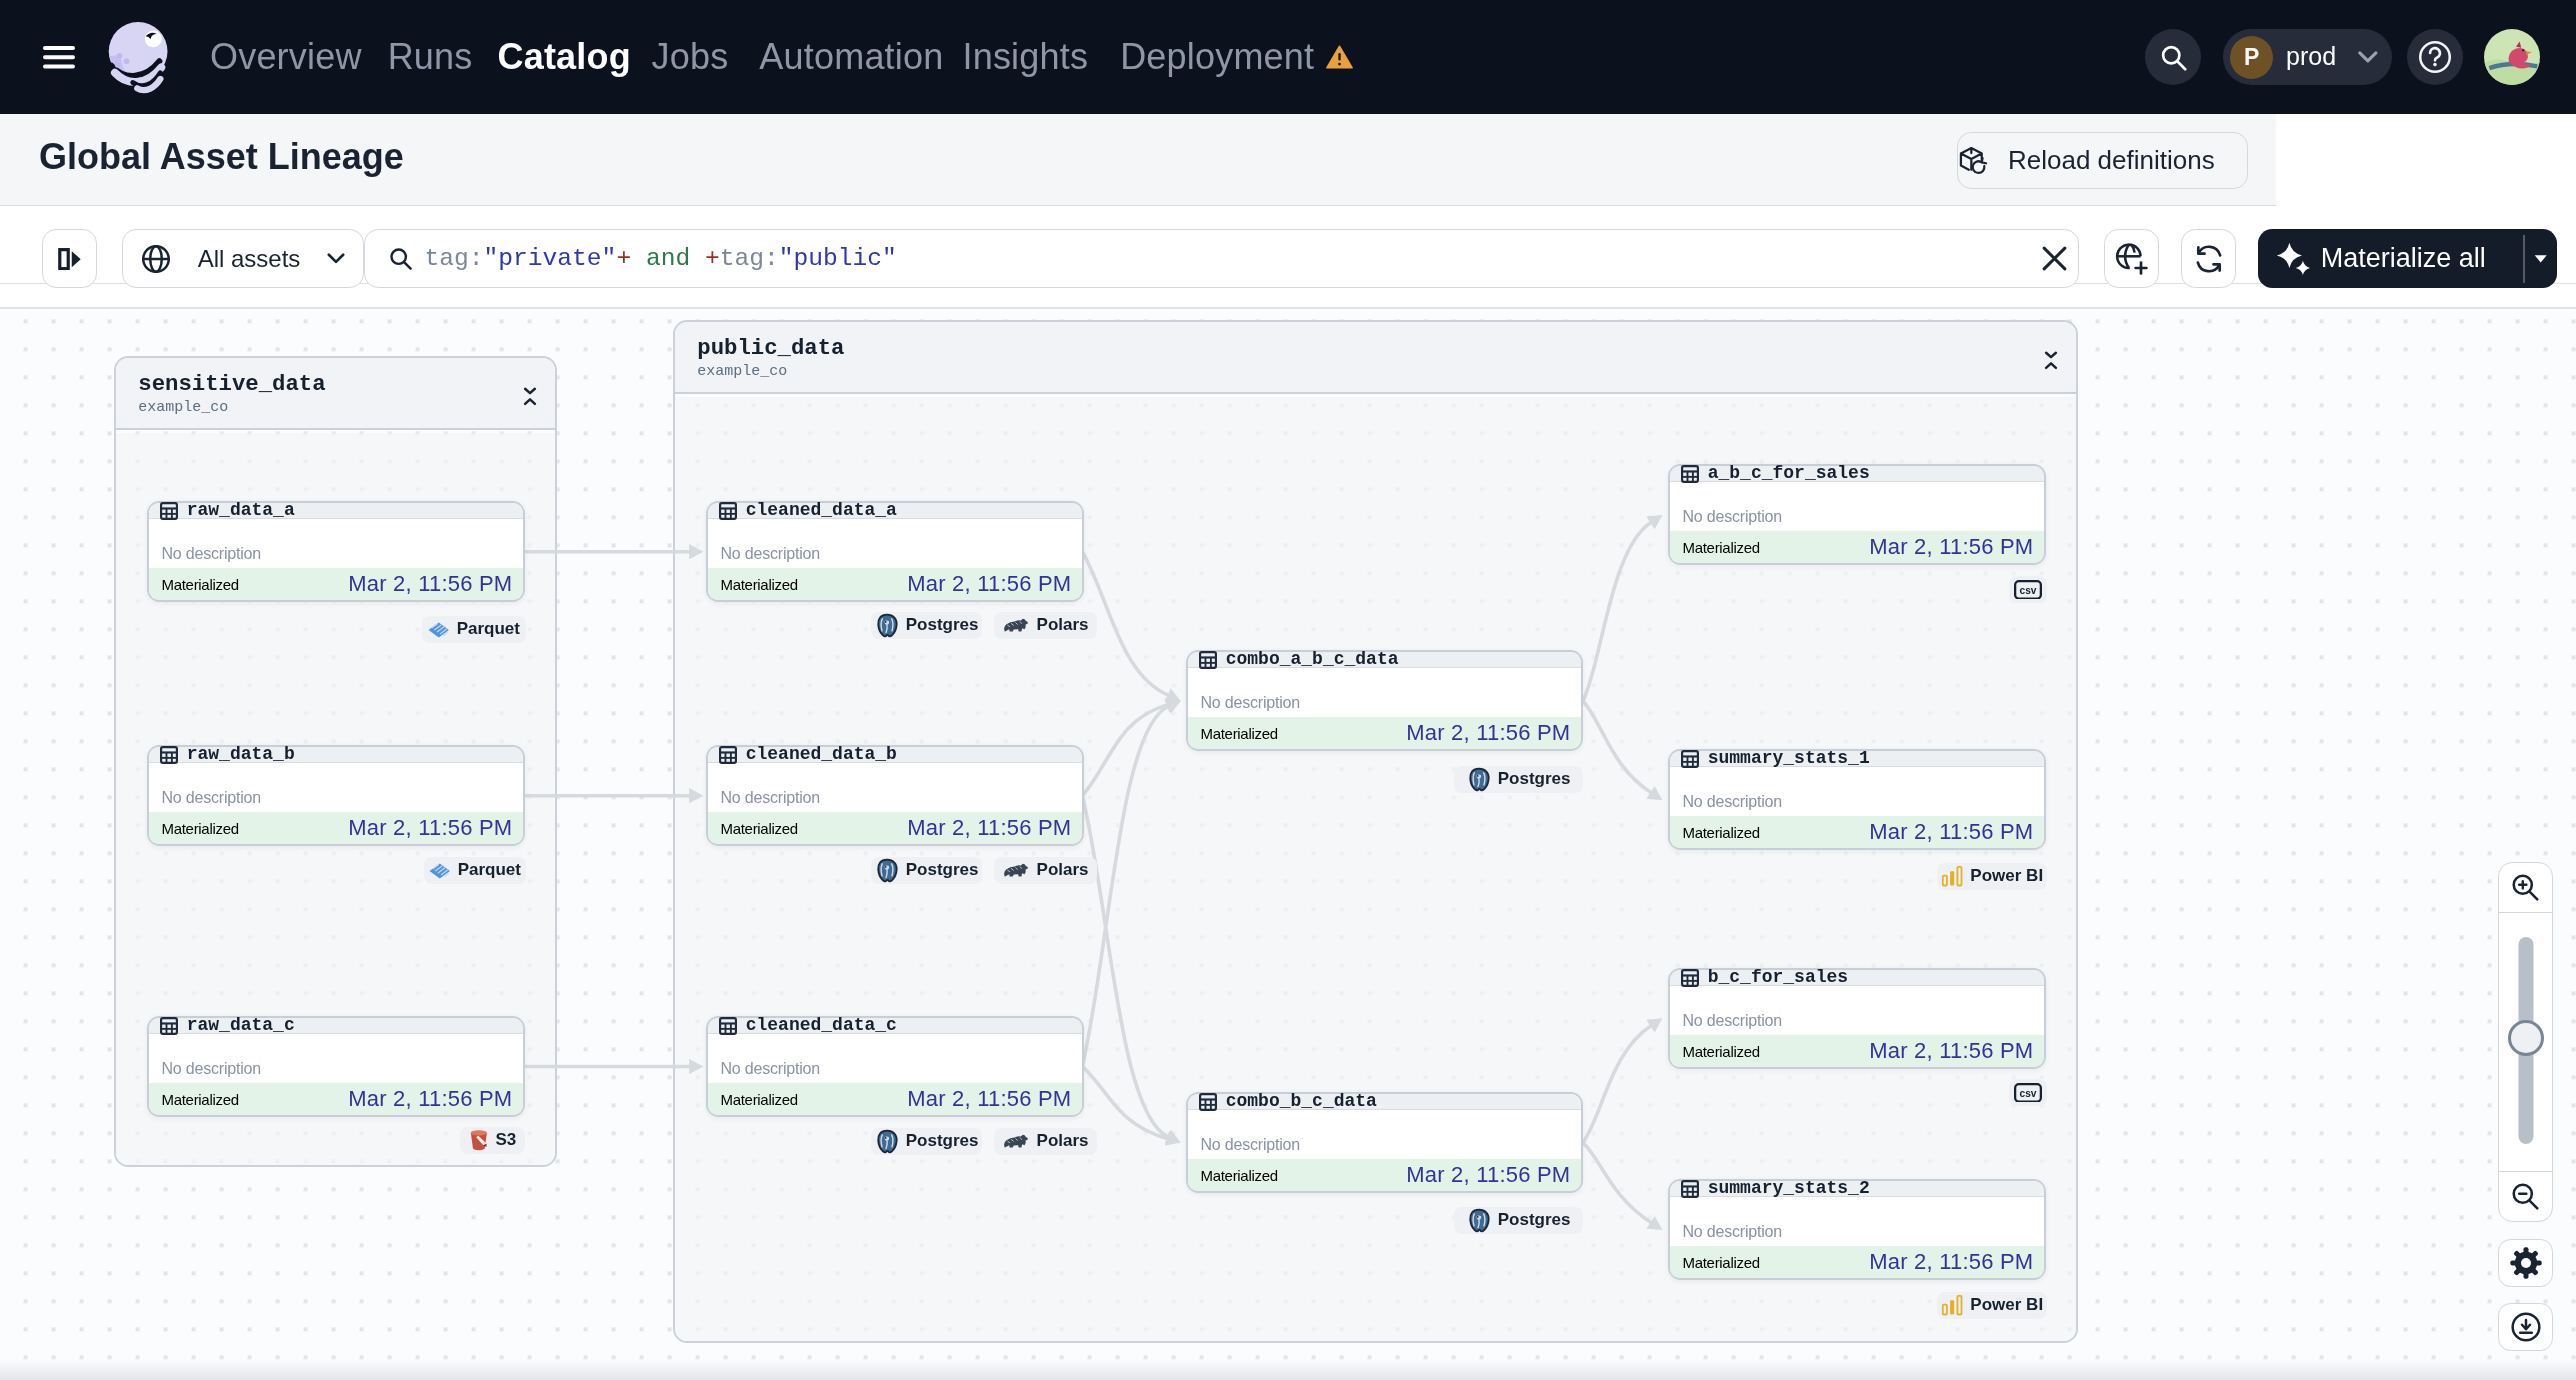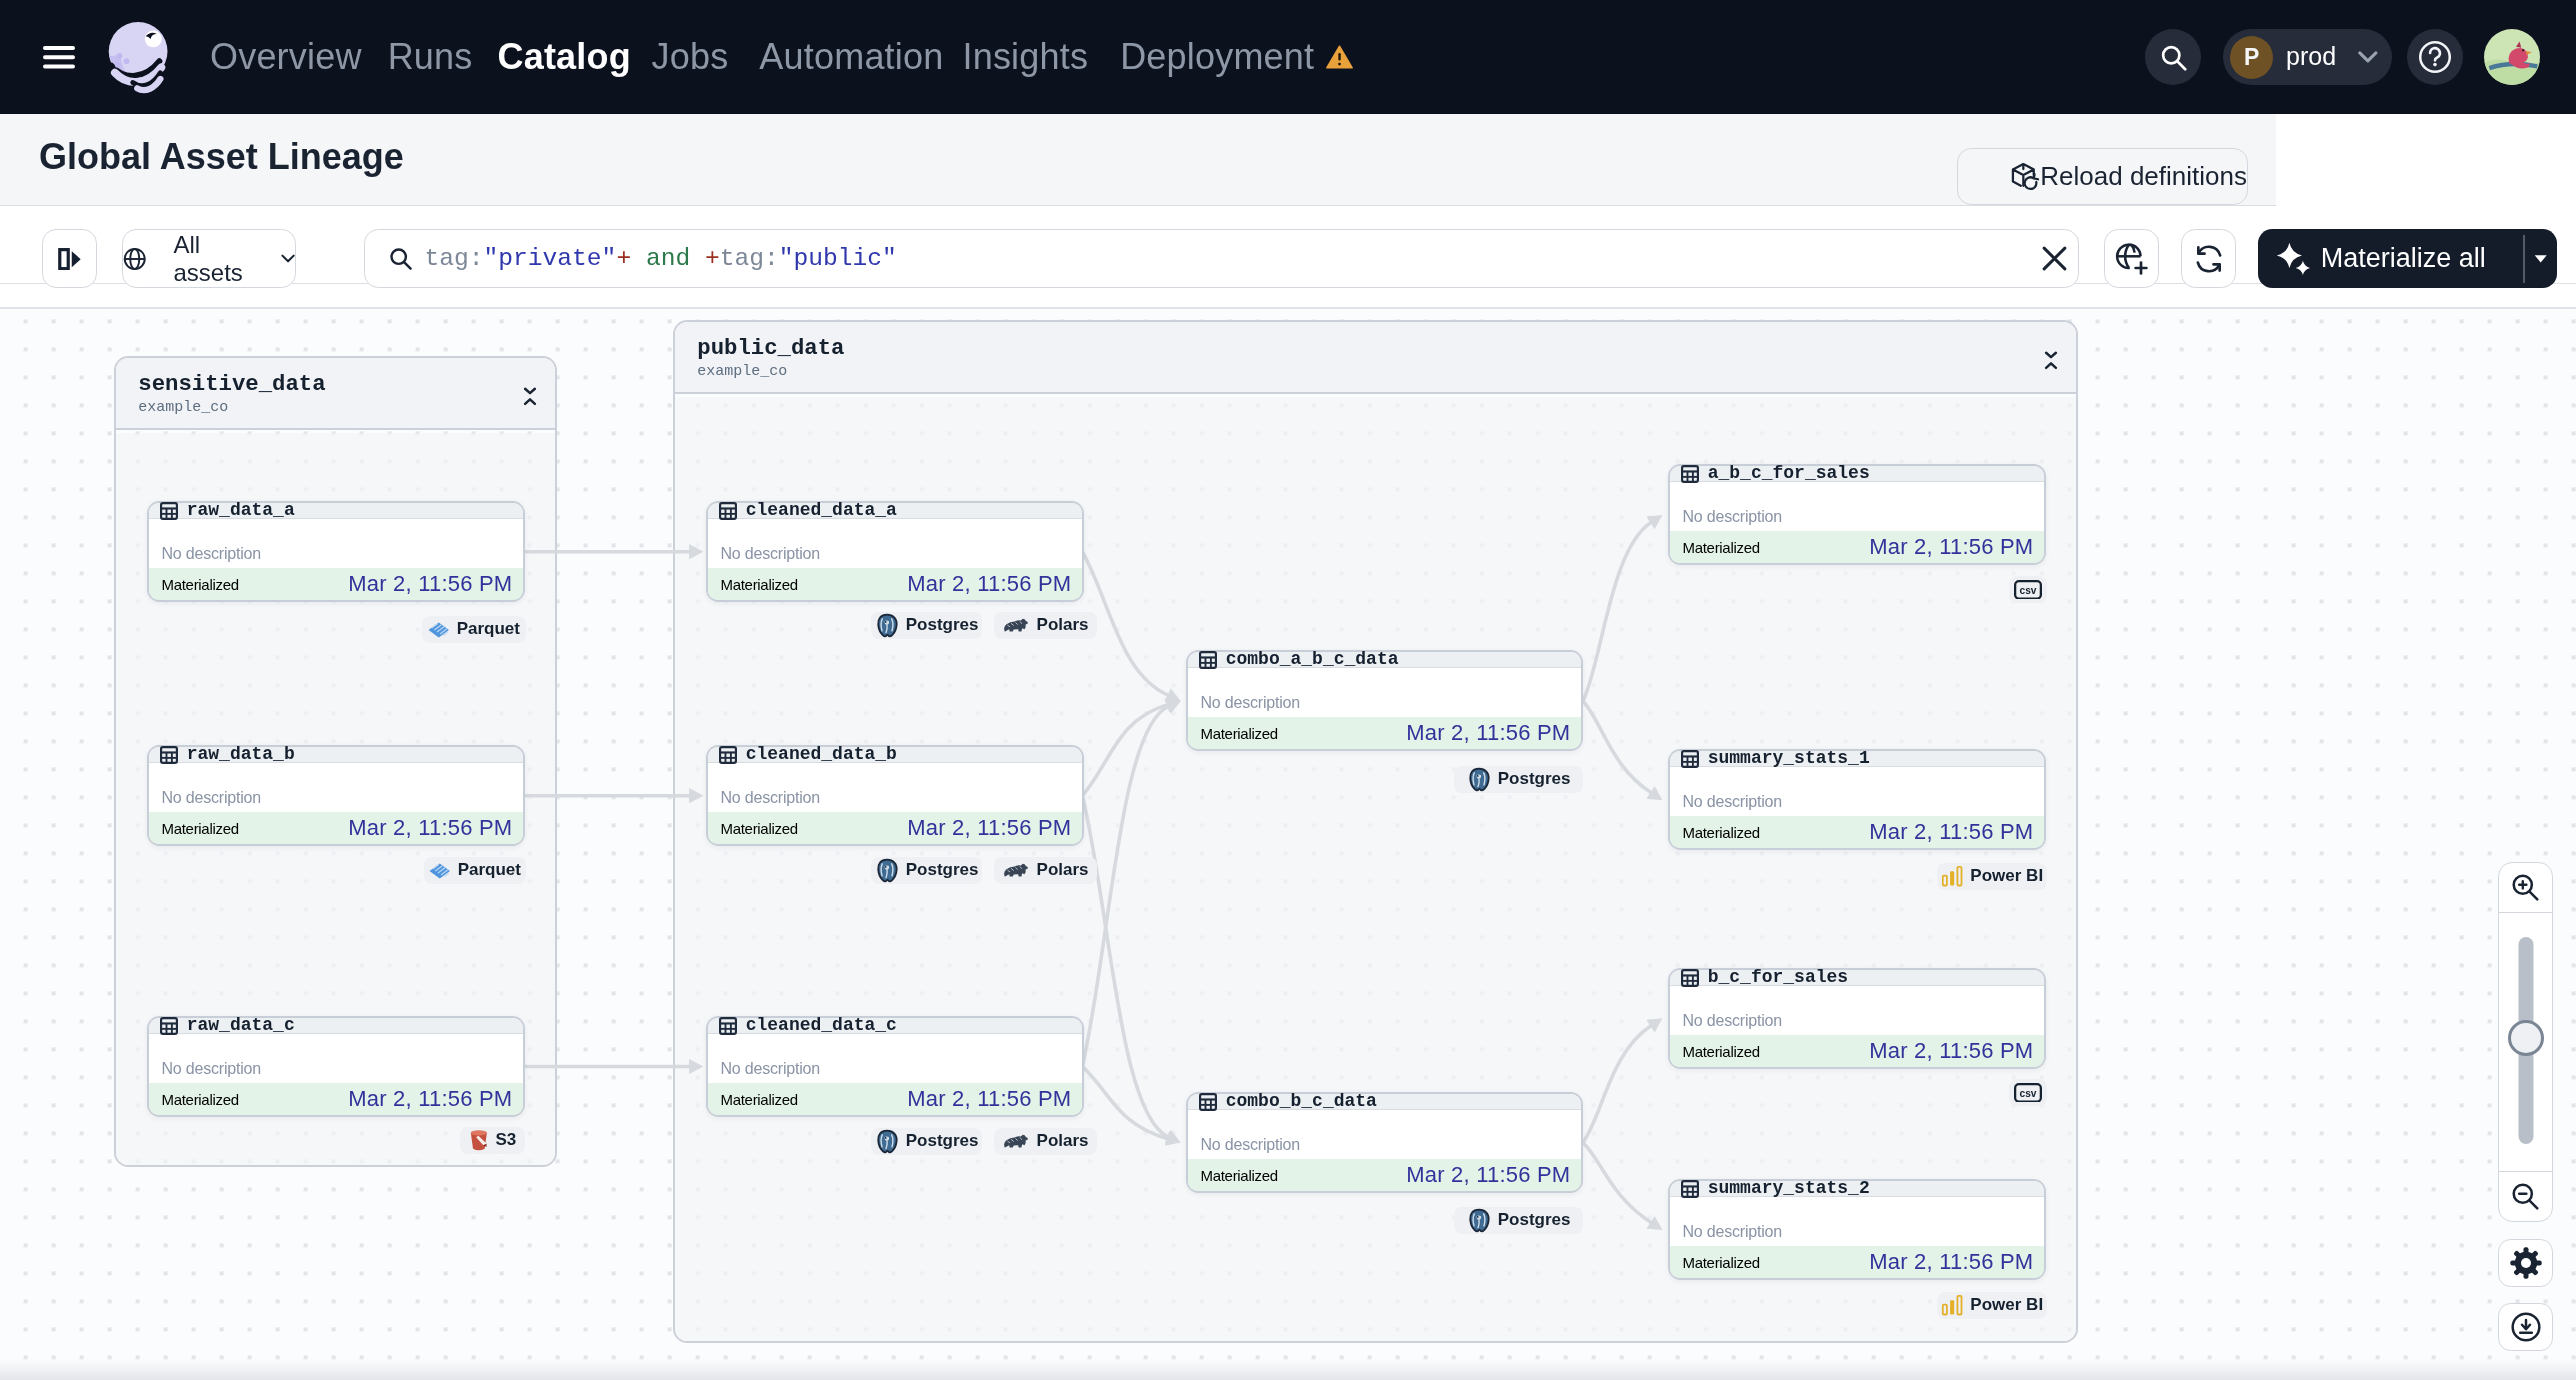--- a/index.html
+++ b/index.html
@@ -9,21 +9,21 @@
   
   .nav { position:absolute; top:0; left:0; width:2576px; height:114px; background:#0c111e; display:flex; align-items:center; }
   .nav-links { display:flex; align-items:center; gap:0; }
   .nav-link { font-size:36px; color:#8e97a6; font-weight:400; letter-spacing:0.2px; }
   .nav-link.active { color:#ffffff; font-weight:700; }
   .navbtn { width:56px; height:56px; border-radius:50%; background:#262c39; display:flex; align-items:center; justify-content:center; }
 
   
   .pagehead { position:absolute; top:114px; left:0; width:2276px; height:92px; background:#f5f6f8; border-bottom:1.8px solid #dadde2; }
   .pagehead h1 { position:absolute; left:39px; top:22.3px; font-size:36px; font-weight:600; color:#1a2332; letter-spacing:0; }
-  .reloadbtn { position:absolute; right:28px; top:18px; width:291px; height:57px; border:1.8px solid #d4d8de; border-radius:14.3px; display:flex; align-items:center; justify-content:flex-end; gap:0; color:#1a2332; font-size:26px; font-weight:500;margin-top:16px; }
+  .reloadbtn { position:absolute; right:28px; top:18px; width:291px; height:57px; border:1.8px solid #d4d8de; border-radius:14.3px; display:flex; align-items:center; justify-content:flex-start; gap:20px; color:#1a2332; font-size:26px; font-weight:500; }
 
   
   .toolbar { position:absolute; top:207px; left:0; width:2576px; height:77px; background:#ffffff; border-bottom:1.8px solid #dcdfe3; }
   .tbtn { position:absolute; top:22.3px; height:59px; border:1.8px solid #d4d8de; border-radius:14.3px; background:#fff; display:flex; align-items:center; justify-content:center; }
   .searchbox { position:absolute; top:22.3px; left:364px; width:1715px; height:59px; border:1.8px solid #d4d8de; border-radius:14.3px; background:#fff; display:flex; align-items:center; }
   .query { font-family:"Liberation Mono", monospace; font-size:24.6px; letter-spacing:0; white-space:pre; }
   .matbtn { position:absolute; top:22.3px; left:2258px; width:299px; height:59px; border-radius:14.3px; background:#141b29; color:#fff; display:flex; align-items:center; }
 
   
   .canvas { position:absolute; top:307px; left:0; width:2576px; height:1073px; background-color:#fbfcfd;
@@ -133,21 +133,21 @@
   </div>
 </div>
 
 <div class="toolbar">
   <div class="tbtn" style="left:42px;width:55px;">
     <svg width="24" height="22.3" viewBox="0 0 27 25">
       <rect x="2" y="1.8" width="9.5" height="21.4" fill="none" stroke="#161f30" stroke-width="3.6"></rect>
       <path d="M 15.5 3.5 L 25.5 12.5 L 15.5 21.5 Z" fill="#161f30"></path>
     </svg>
   </div>
-  <div class="tbtn" style="left:122px;width:174px;gap:27px;">
+  <div class="tbtn" style="left:122px;width:242px;gap:27px;">
     <svg width="30" height="30" viewBox="0 0 34 34">
       <circle cx="17" cy="17" r="14.5" fill="none" stroke="#1a2332" stroke-width="2.8"></circle>
       <ellipse cx="17" cy="17" rx="6.5" ry="14.5" fill="none" stroke="#1a2332" stroke-width="2.8"></ellipse>
       <line x1="2.5" y1="17" x2="31.5" y2="17" stroke="#1a2332" stroke-width="2.8"></line>
     </svg>
     <span style="font-size:24px;font-weight:500;color:#1a2332;">All assets</span>
     <svg width="18" height="11.6" viewBox="0 0 20 13">
         <path d="M2 2 L10 10 L18 2" stroke="#1a2332" stroke-width="3" fill="none" stroke-linecap="round" stroke-linejoin="round"></path>
       </svg>
   </div>

